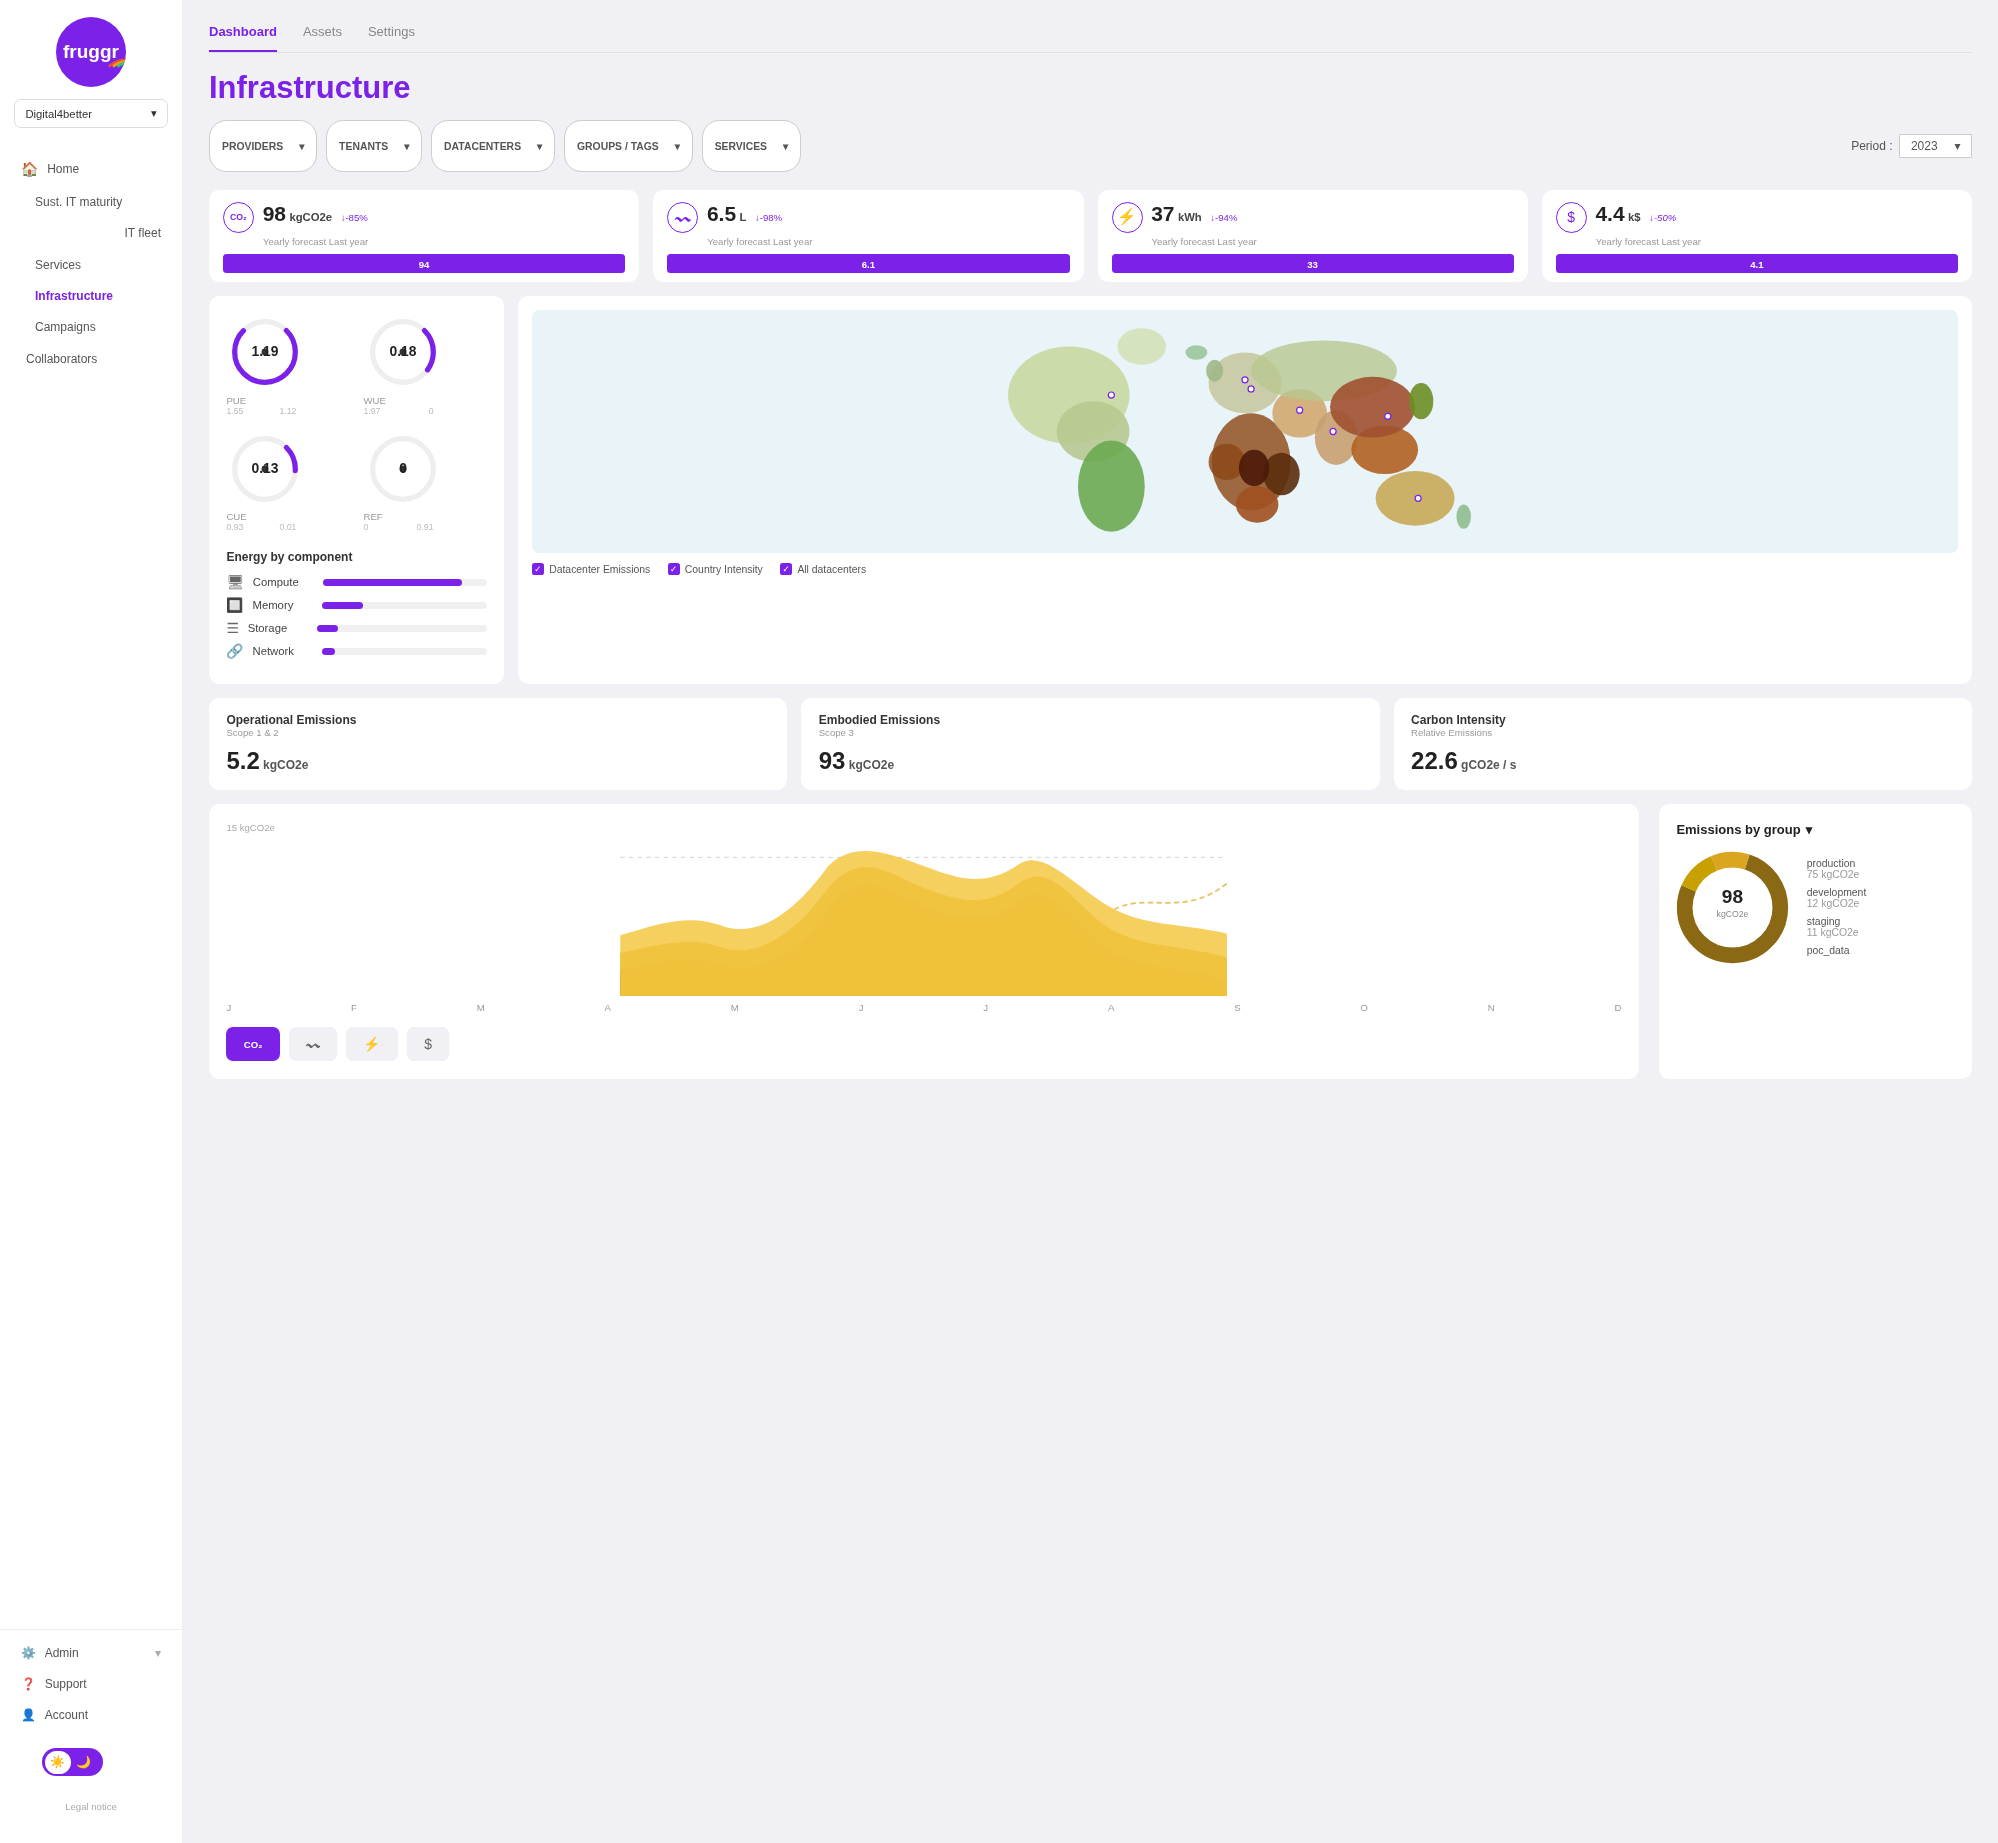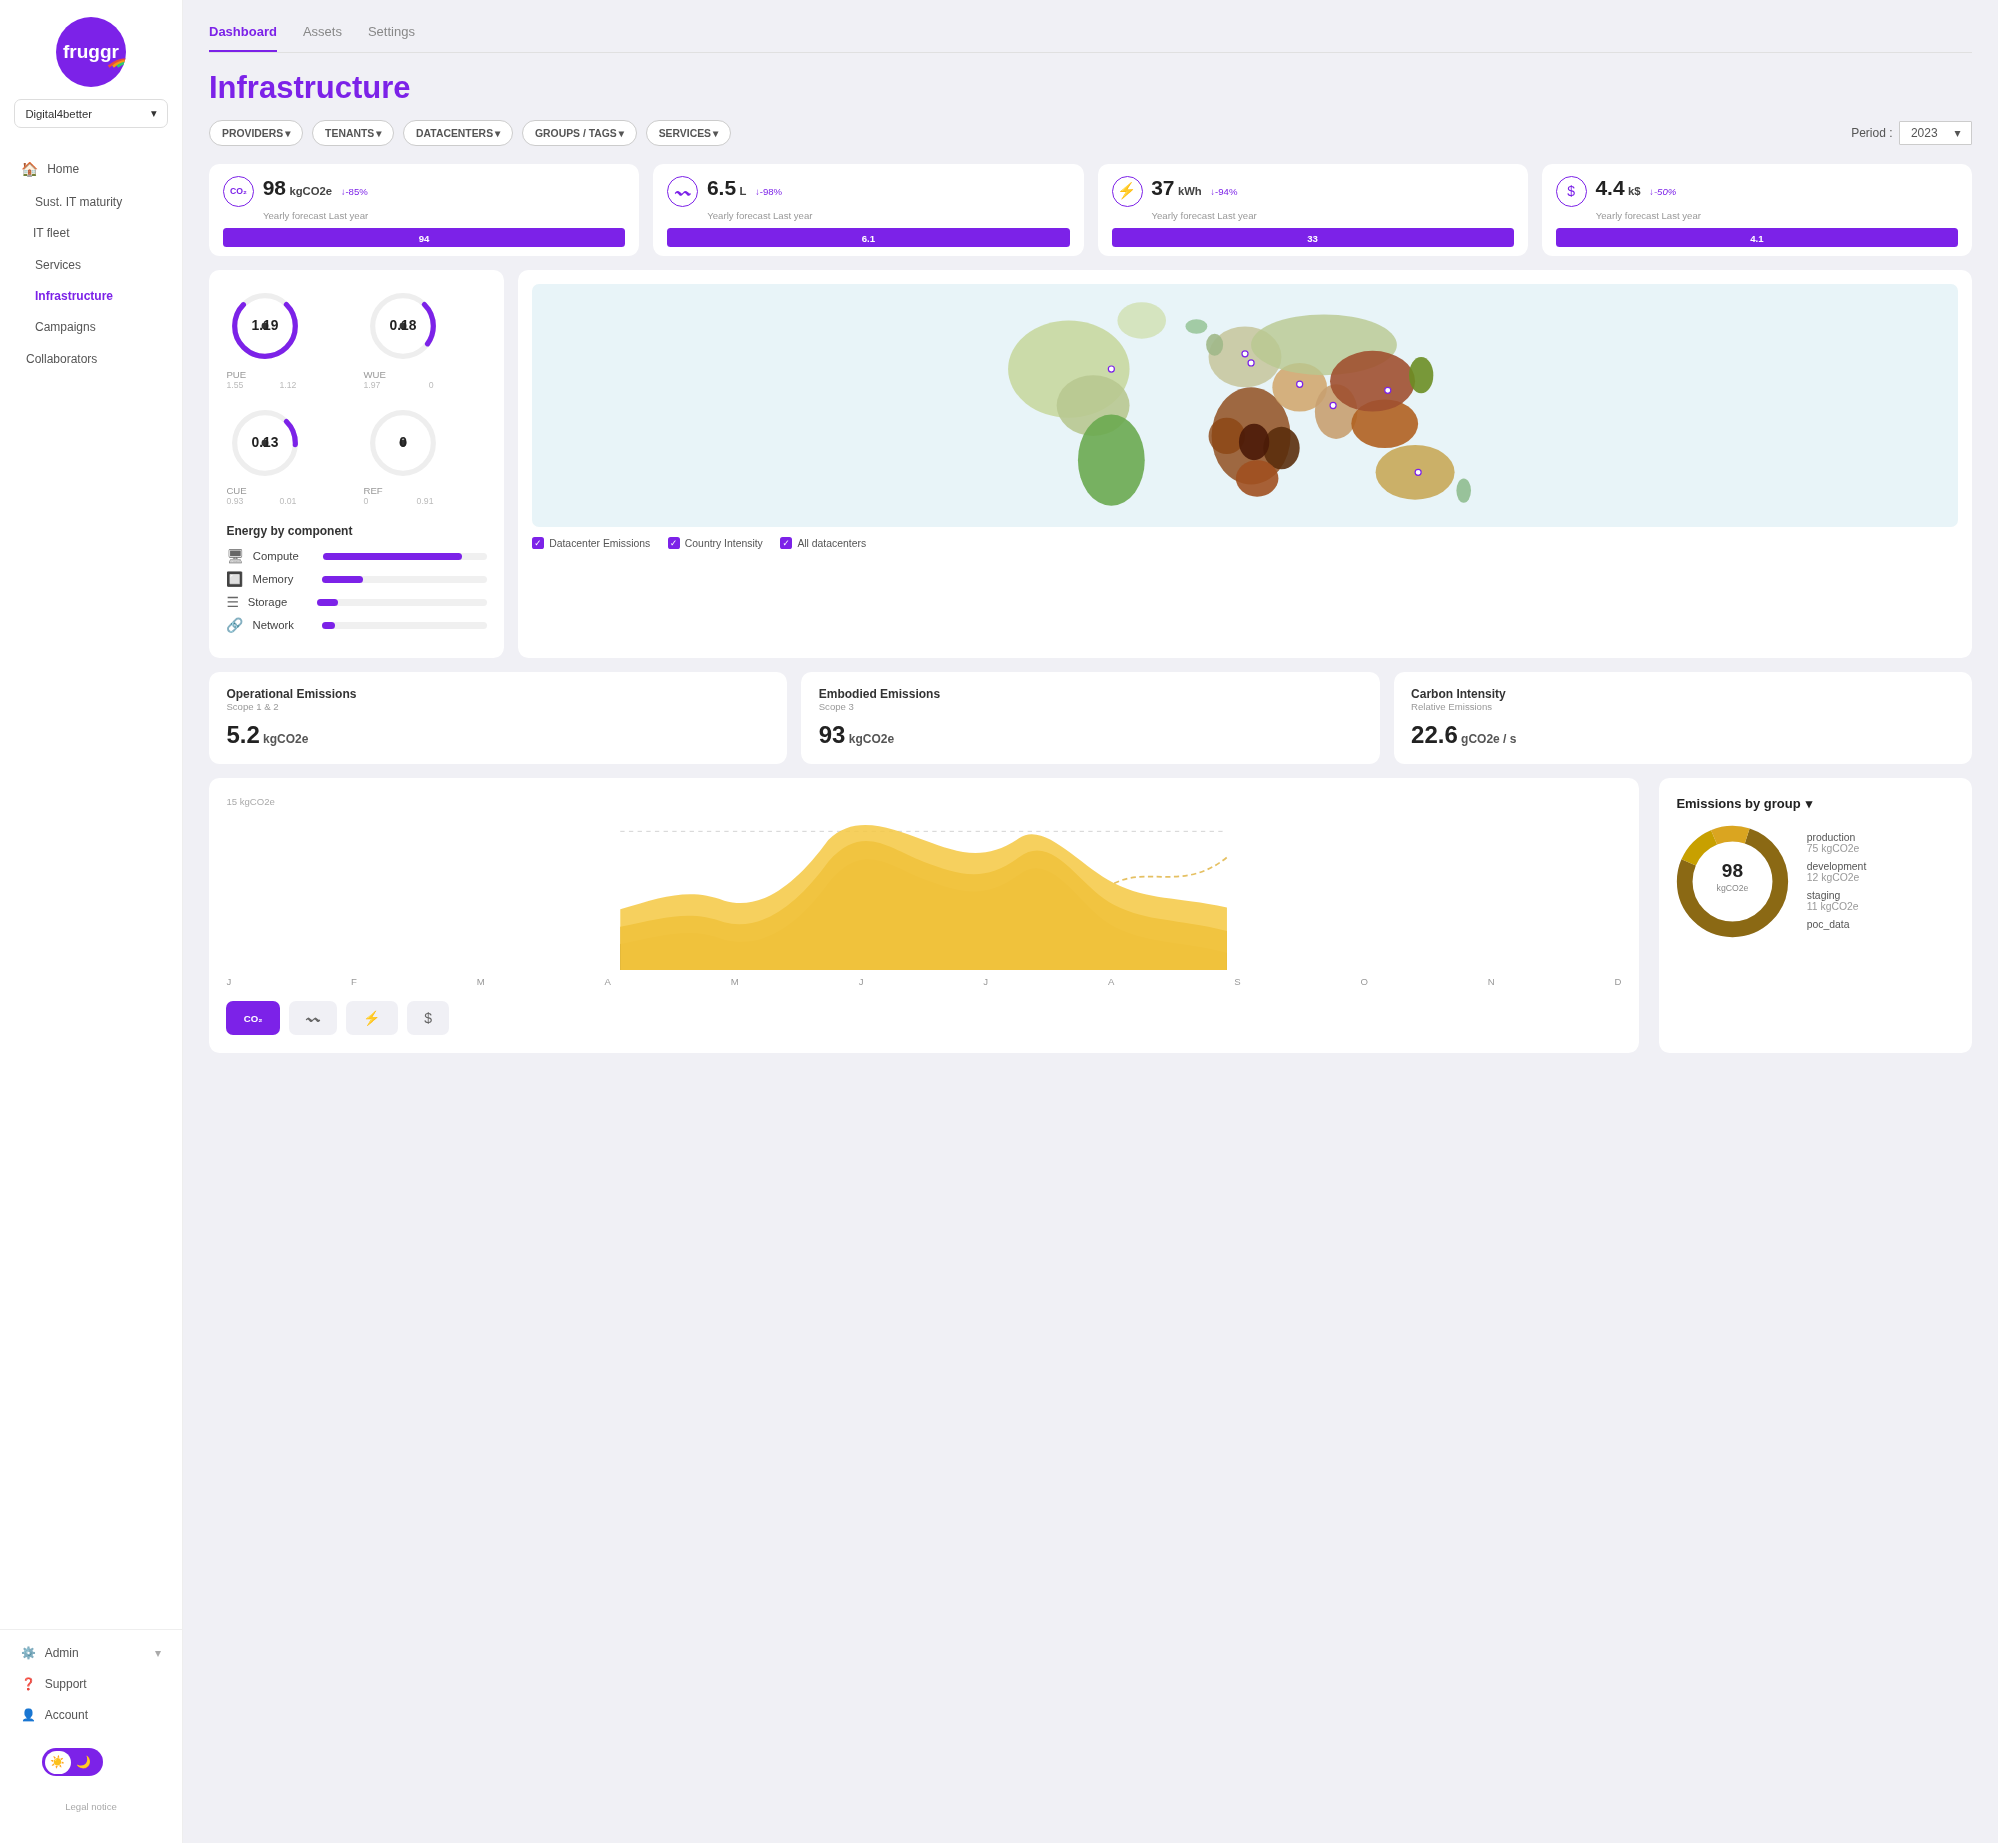--- a/index.html
+++ b/index.html
@@ -61,22 +61,22 @@
     
     .top-tabs { display: flex; gap: 26px; margin-bottom: 17.4px; border-bottom: 0.9px solid #e0e0e0; padding-bottom: 0; }
     .tab { padding: 7px 0 10.4px; cursor: pointer; font-size: 13px; color: #888; }
     .tab.active { color: #7c22e8; border-bottom: 2.6px solid #7c22e8; font-weight: 600; }
 
     .page-title { font-size: 31px; font-weight: 800; color: #7c22e8; margin-bottom: 14px; }
 
     
     .filter-bar { display: flex; gap: 8.7px; flex-wrap: wrap; align-items: center; margin-bottom: 17.4px; }
     .filter-btn {
-      border: 0.9px solid #ccc; border-radius: 17.4px; padding: 6px 12px; font-size: 10.4px;
-      font-weight: 600; color: #555; background: #fff; cursor: pointer; display: flex; align-items: center; gap: 2px;
+      border: 0.9px solid #ccc; border-radius: 17.4px; padding: 19px 12px; font-size: 10.4px;
+      font-weight: 600; color: #555; background: #fff; cursor: pointer; display: flex; align-items: center; gap: 16px;
     }
     .period-selector { margin-left: auto; display: flex; align-items: center; gap: 7px; font-size: 12px; color: #555; }
     .period-dropdown {
       border: 0.9px solid #ccc; border-radius: 1px; padding: 4.3px 10.4px; font-size: 12px;
       background: #fff; cursor: pointer; display: flex; align-items: center; gap: 17px;
     }
 
     
     .stat-cards { display: grid; grid-template-columns: repeat(4, 1fr); gap: 14px; margin-bottom: 14px; }
     .stat-card {
@@ -177,21 +177,21 @@
   </div>
 
   <div class="nav-section">
     <div class="nav-item">
       <span class="nav-icon">🏠</span>
       <span>Home</span>
     </div>
     <div class="nav-item" style="padding-left:35px;">
       <span>Sust. IT maturity</span>
     </div>
-    <div class="nav-item" style="padding-left:33px;">
+    <div class="nav-item" style="padding-left:33px;justify-content:flex-end;">
       <span>IT fleet</span>
     </div>
     <div class="nav-item" style="padding-left:35px;">
       <span>Services</span>
     </div>
     <div class="nav-item active" style="padding-left:35px;">
       <span style="color:#7c22e8;">Infrastructure</span>
     </div>
     <div class="nav-item" style="padding-left:35px;">
       <span>Campaigns</span>

